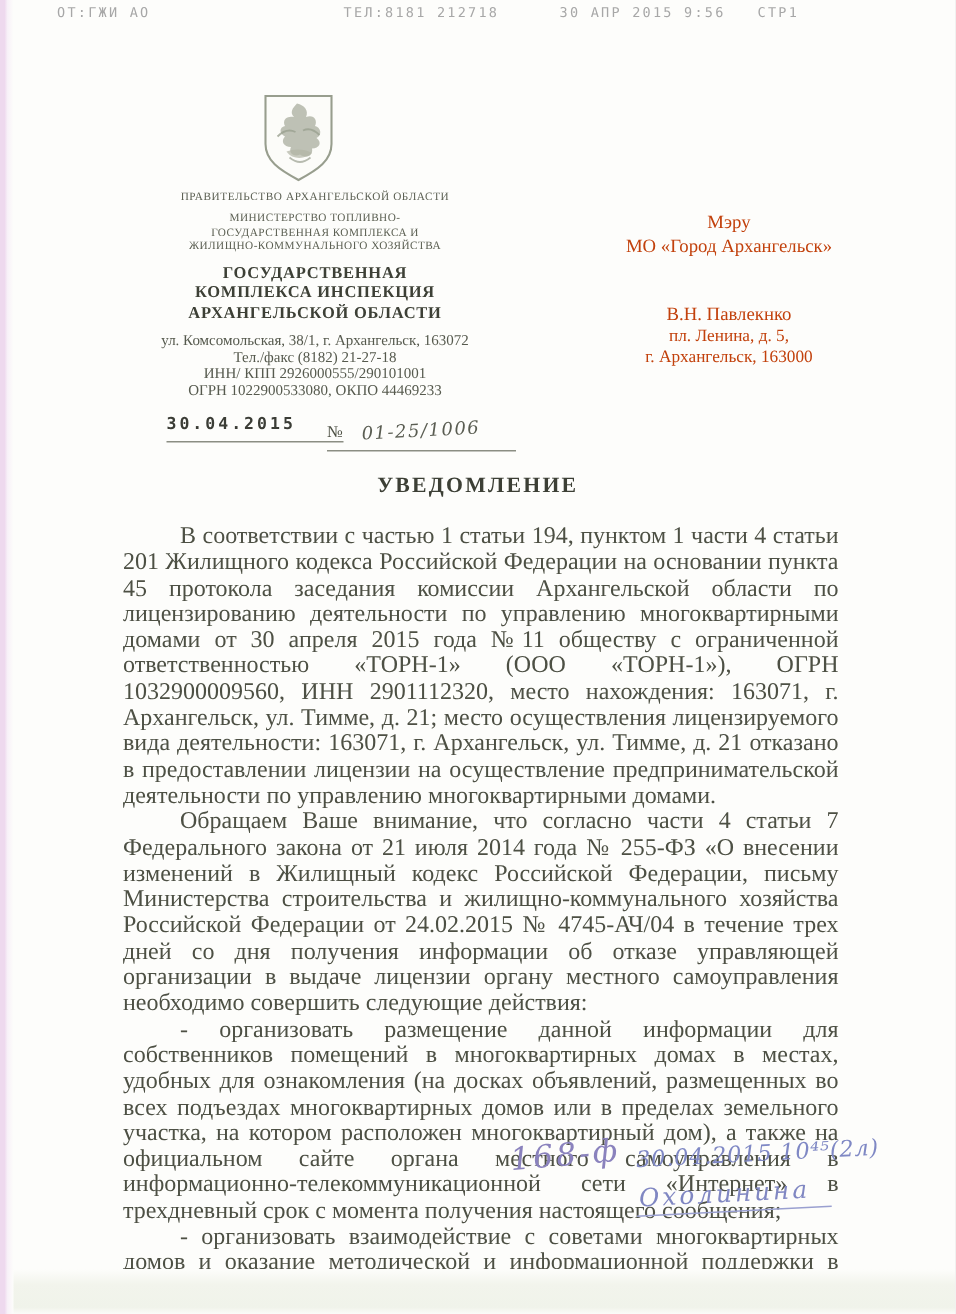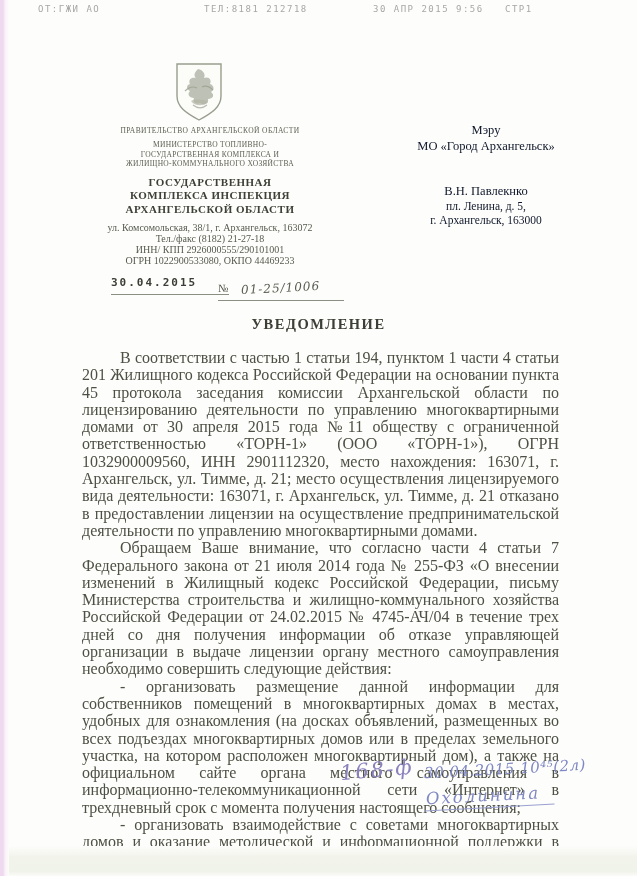--- a/index.html
+++ b/index.html
@@ -24,21 +24,21 @@
     z-index:4;
   }
   
   .fax-header{
     position:absolute;top:4px;left:0;width:637px;height:14px;
     font-family:"DejaVu Sans Mono",monospace;
     font-size:9px;letter-spacing:1.5px;color:#a7a7a7;
   }
   .fax-header span{position:absolute;top:0;white-space:nowrap;}
   .fax-from{left:38px;}
-  .fax-tel{left:204px;}
+  .fax-tel{left:229px;}
   .fax-datetime{left:373px;}
   .fax-page{left:505px;}
   
   .crest{position:absolute;left:171px;top:61px;width:56px;height:62px;}
   
   .letterhead{
     position:absolute;left:72px;top:126px;width:276px;
     text-align:center;
   }
   .lh-gov{font-size:7.5px;letter-spacing:.4px;color:#5c6053;margin-bottom:5px;white-space:nowrap;}
@@ -59,21 +59,21 @@
     position:absolute;left:140px;top:2px;width:126px;
     border-bottom:1px solid #8b8e83;padding-bottom:4px;
   }
   .num-label{font-size:11px;color:#4d5044;}
   .num-value{
     font-family:"DejaVu Serif",serif;font-style:italic;
     font-size:12px;color:#5a5d52;transform:rotate(-3deg);display:inline-block;
     margin-left:8px;letter-spacing:1px;
   }
   
-  .recipient{position:absolute;left:352px;top:122px;width:268px;text-align:center;font-size:12.5px;color:#0f172a;}
+  .recipient{position:absolute;left:352px;top:140px;width:268px;text-align:center;font-size:12.5px;color:#c2410c;}
   .rcpt-to div{line-height:16px;}
   .rcpt-name{margin-top:30px;}
   .rcpt-addr{font-size:11.5px;}
   .rcpt-addr div{line-height:14px;}
   
   .doc-title{
     position:absolute;left:0;top:316px;width:637px;text-align:center;
     font-weight:bold;font-size:14.5px;letter-spacing:1.5px;color:#3c3f35;
   }
   

